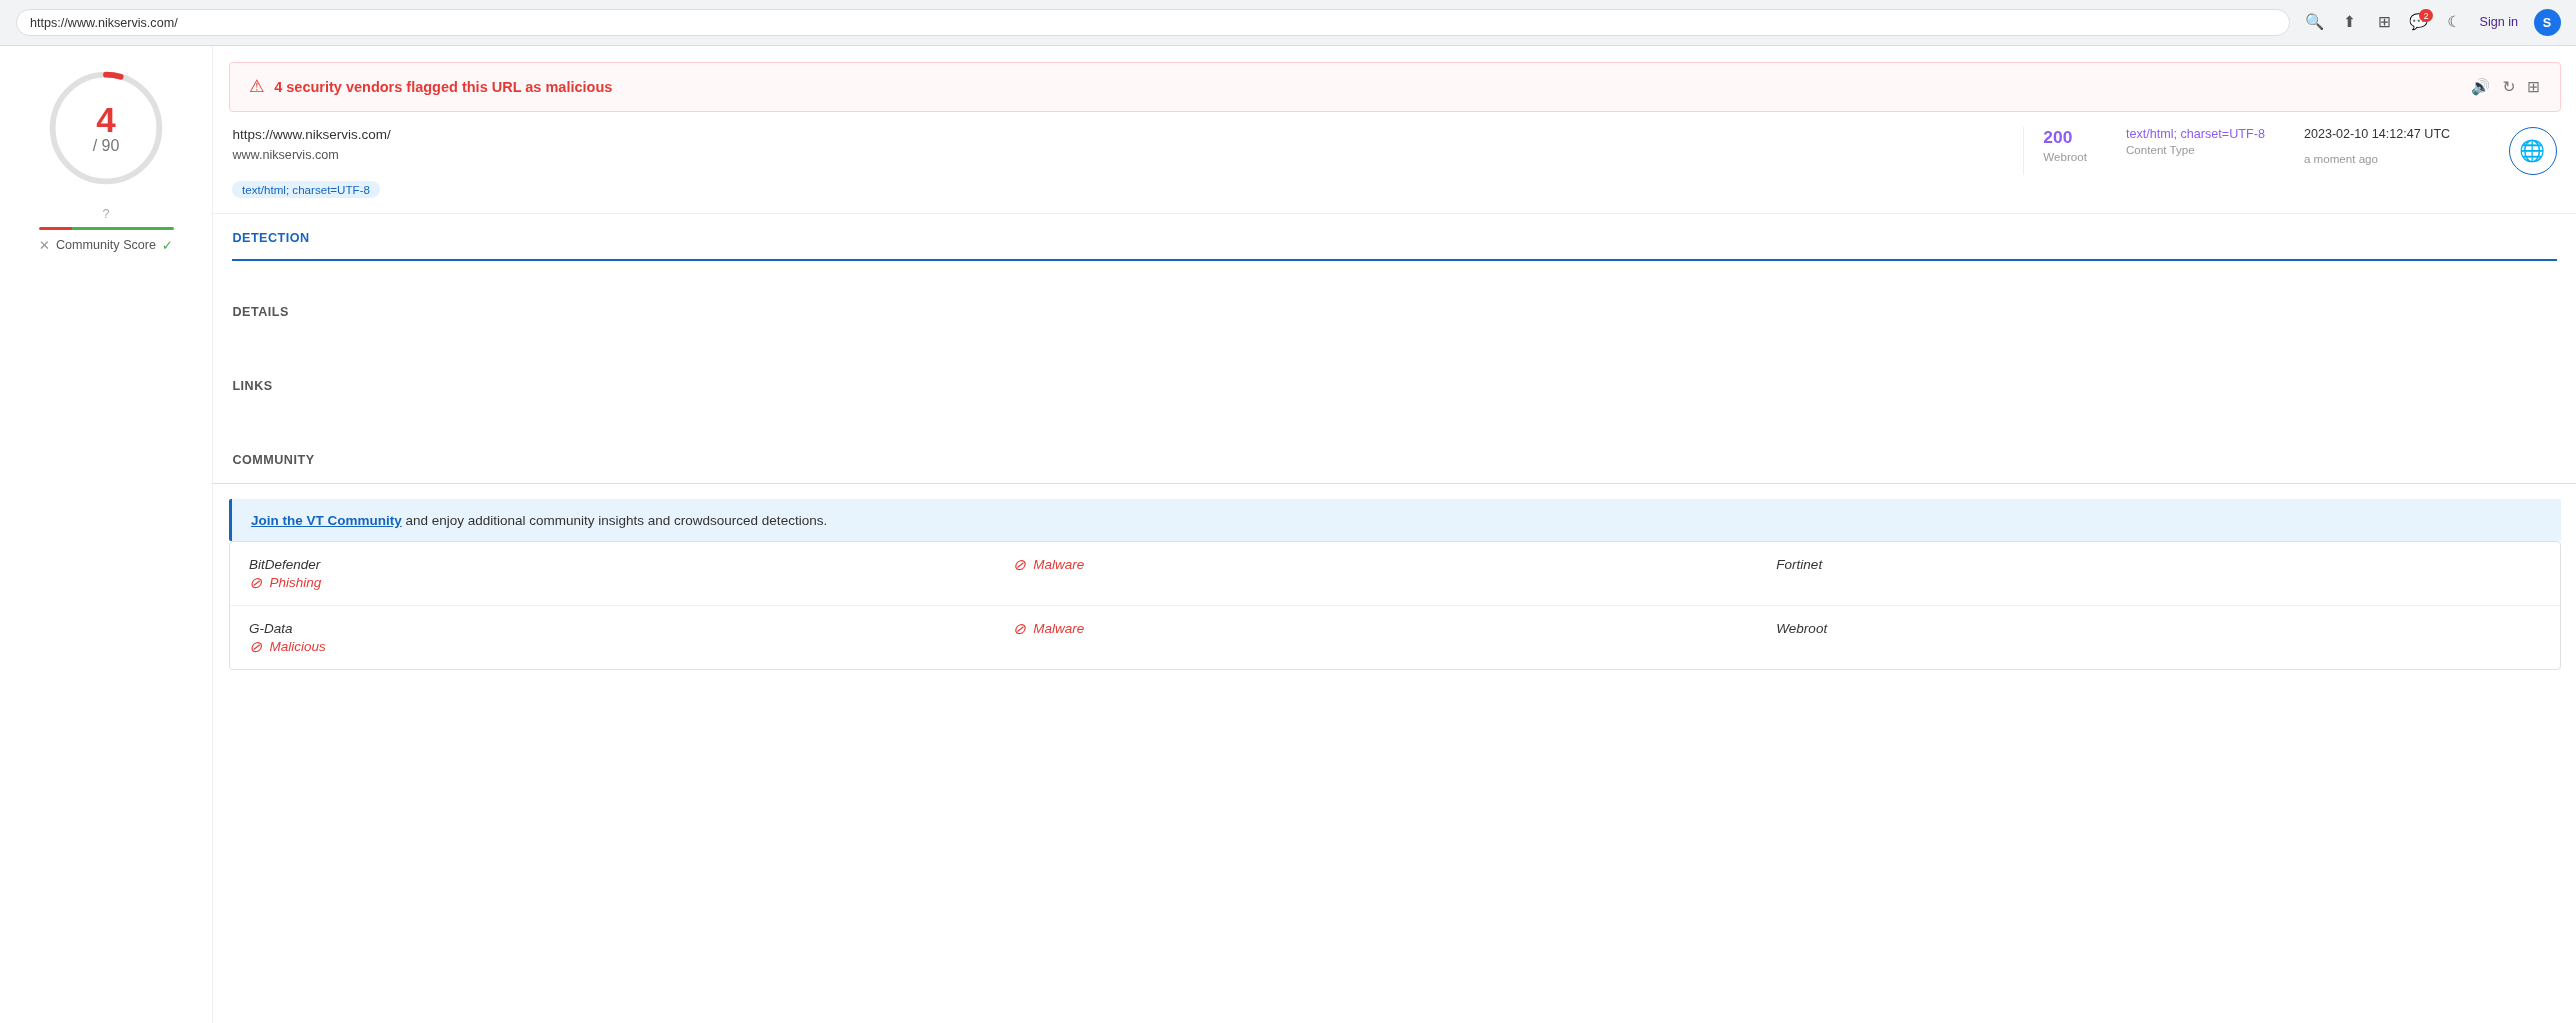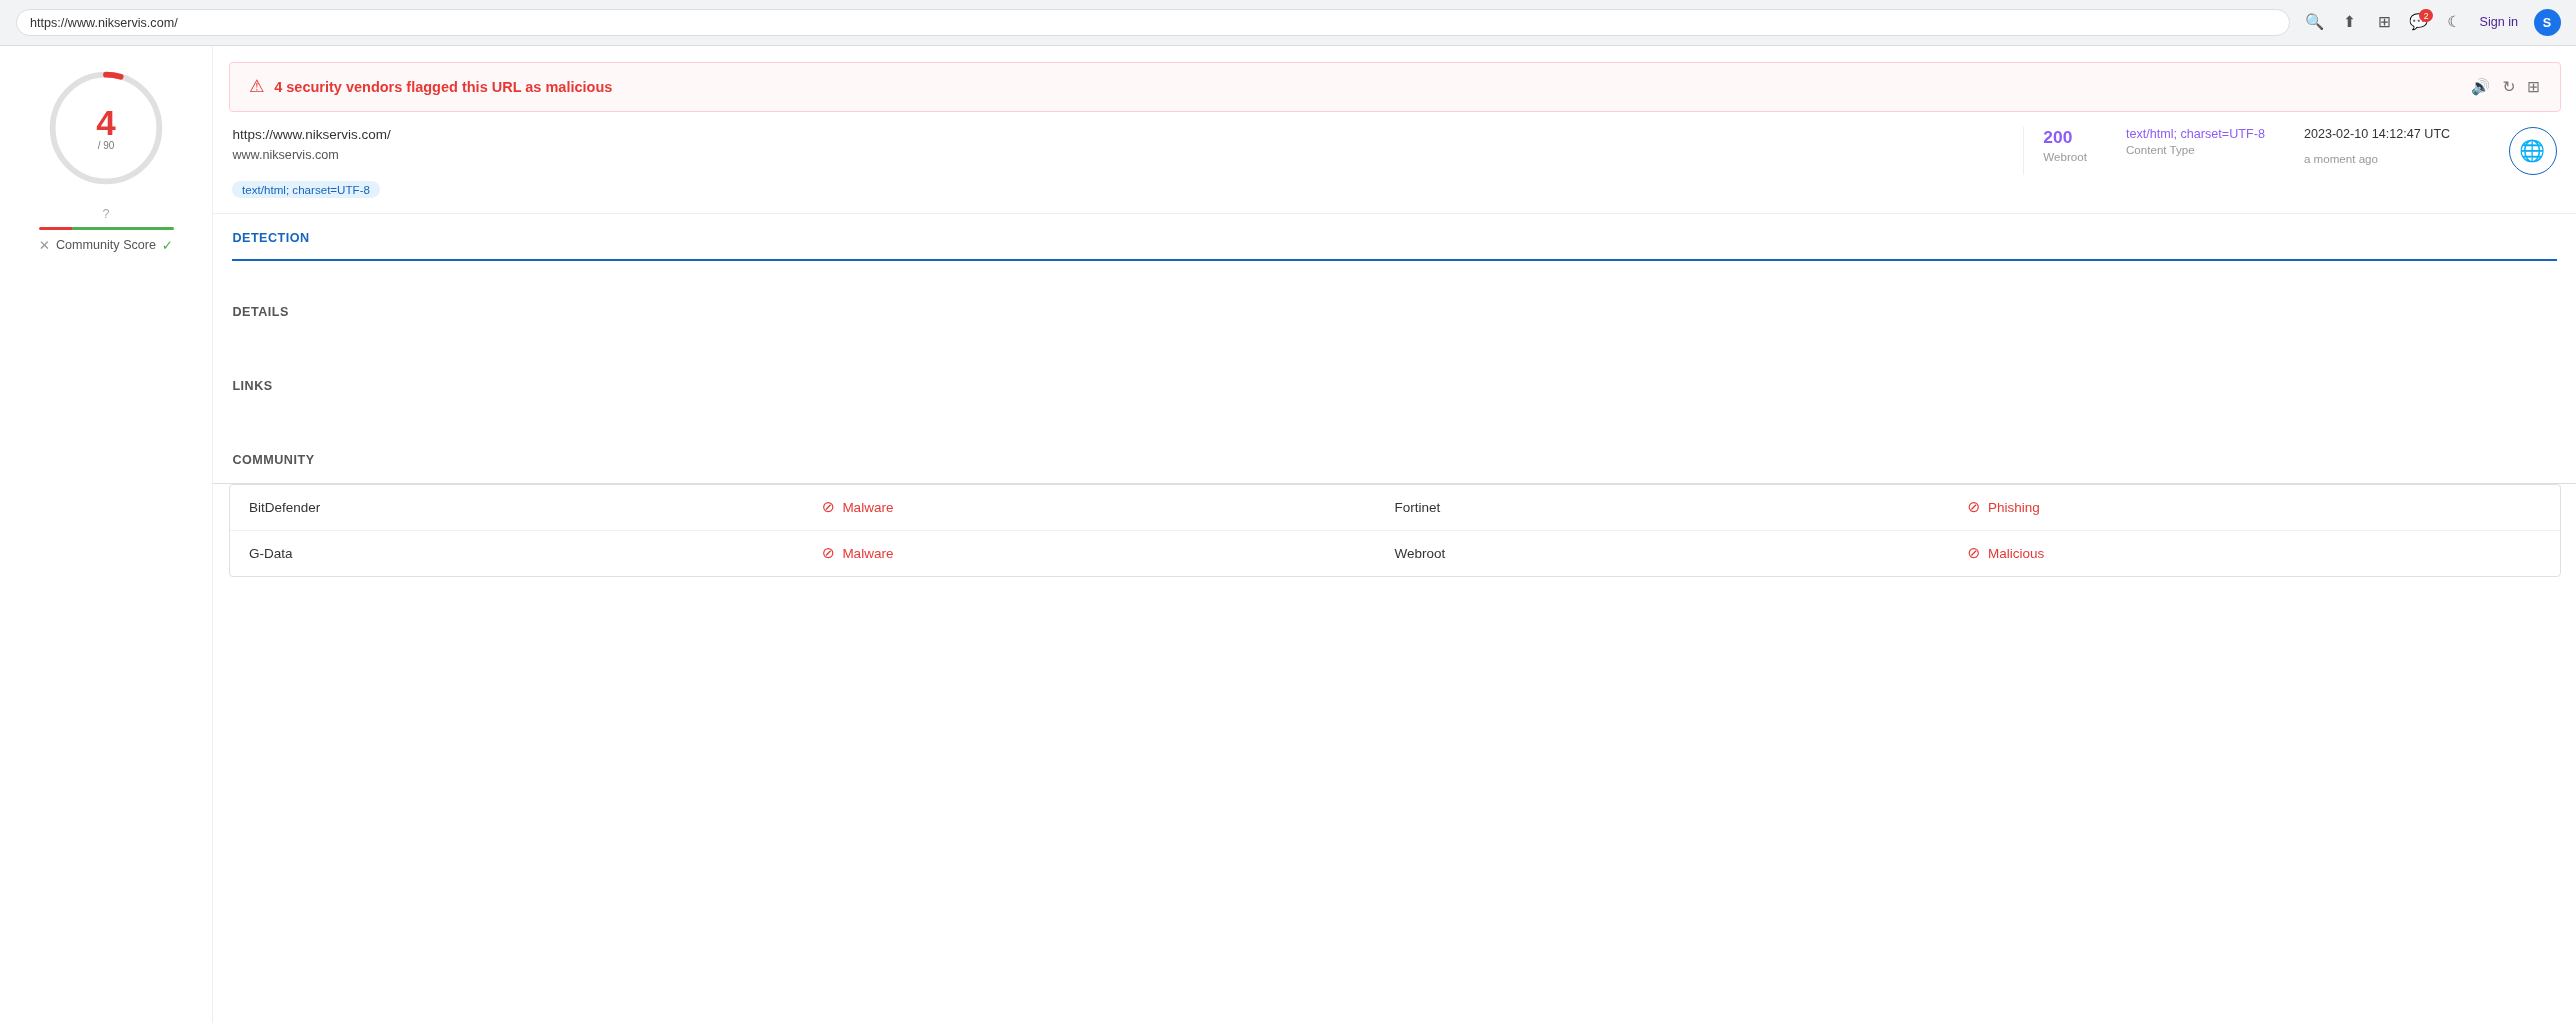--- a/index.html
+++ b/index.html
@@ -102,21 +102,21 @@
       transform: translate(-50%, -50%);
       text-align: center;
     }
     .score-number {
       font-size: 35px;
       font-weight: bold;
       color: #e53935;
       line-height: 1;
     }
     .score-total {
-      font-size: 10px;
+      font-size: 16px;
       color: #777;
     }
 
     .community-score-row {
       display: flex;
       align-items: center;
       gap: 5.8px;
       margin-top: 7.7px;
       width: 100%;
       justify-content: center;
@@ -336,24 +336,25 @@
     
     .vendor-table {
       width: calc(100% - 31px);
       margin: 0 15.5px;
       border: 1px solid #e0e0e0;
       border-radius: 3.9px;
       overflow: hidden;
     }
     .vendor-row {
       display: grid;
-      grid-template-columns: 1fr 1fr 1fr 1fr;
+      grid-template-columns: 1fr 1fr 1fr;
       padding: 13.5px 19.4px;
       border-bottom: 1px solid #f0f0f0;
       align-items: center;
+      font-style: italic;
     }
     .vendor-row:last-child {
       border-bottom: none;
     }
     .vendor-name {
       font-size: 13.5px;
       color: #333;
     }
     .vendor-result {
       display: flex;
@@ -456,20 +457,23 @@
 
     <hr class="divider">
 
     <div class="tabs">
       <div class="tab active">DETECTION</div>
       <div class="tab">DETAILS</div>
       <div class="tab">LINKS</div>
       <div class="tab">COMMUNITY</div>
     </div>
 
+    <div class="join-bar">
+      <span class="join-link">Join the VT Community</span><span> and enjoy additional community insights and crowdsourced detections.</span>
+    </div>
 
 
     <div class="vendor-table">
       <div class="vendor-row">
         <div class="vendor-name">BitDefender</div>
         <div class="vendor-result">
           <span class="vendor-result-icon">⊘</span>
           <span>Malware</span>
         </div>
         <div class="vendor-name">Fortinet</div>

